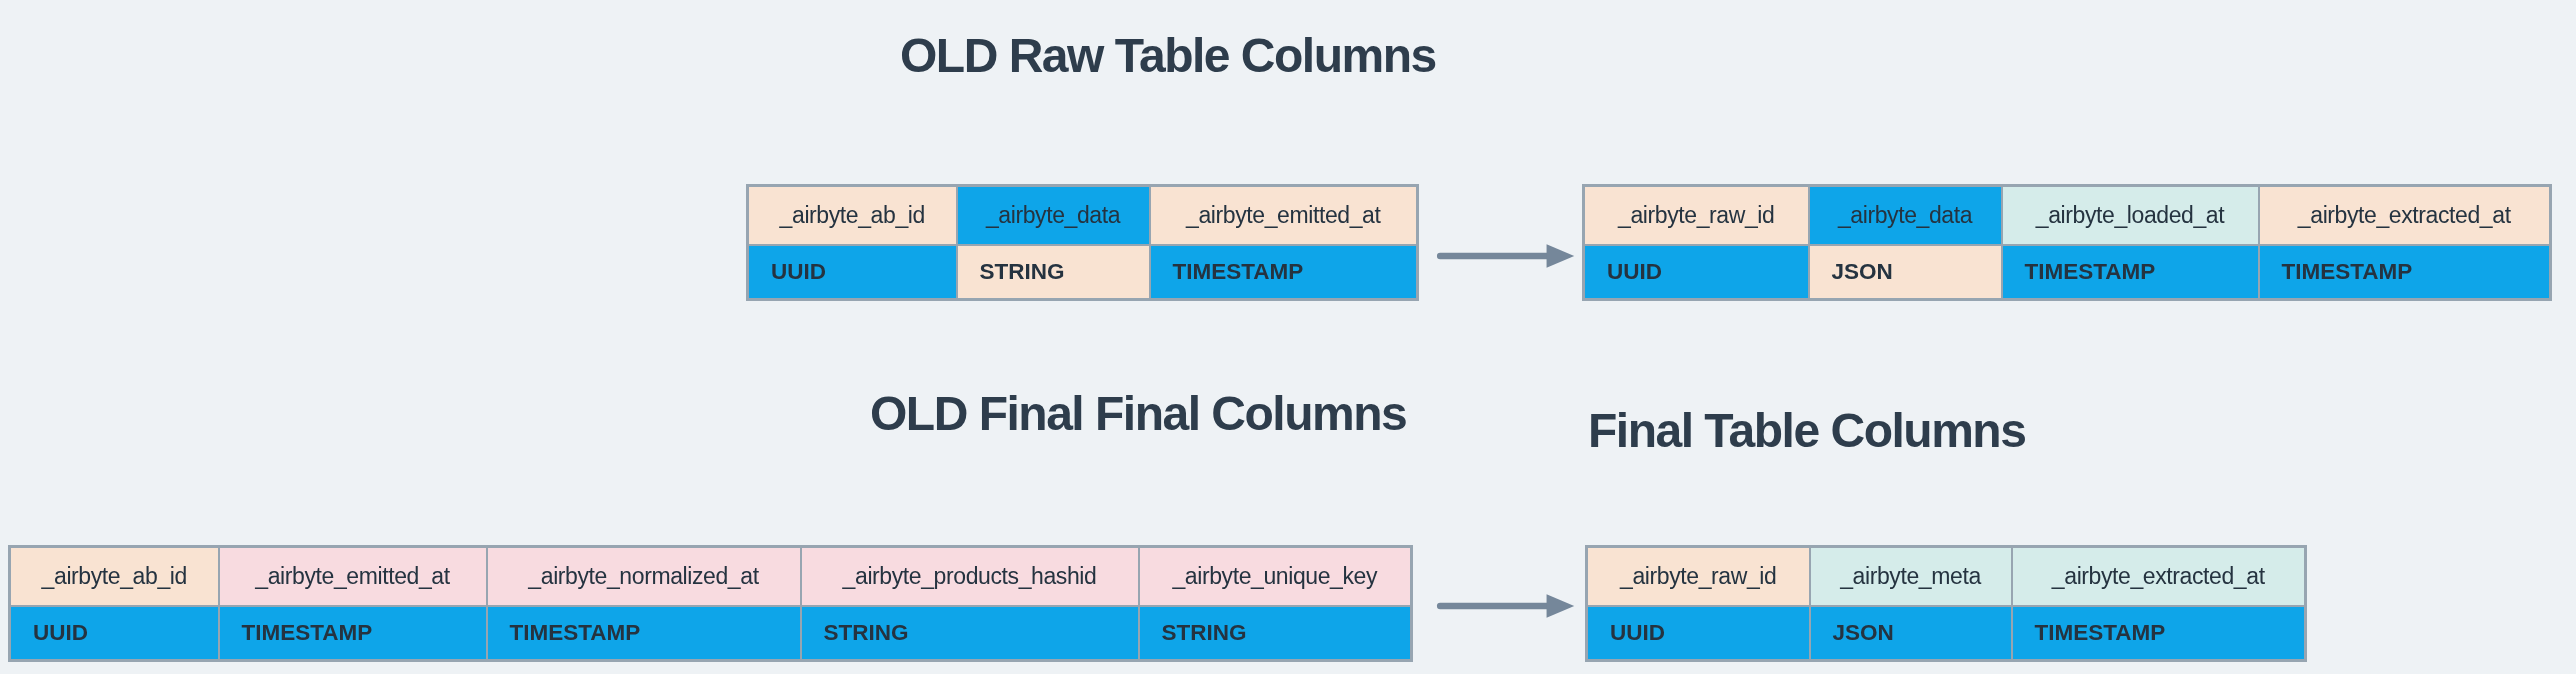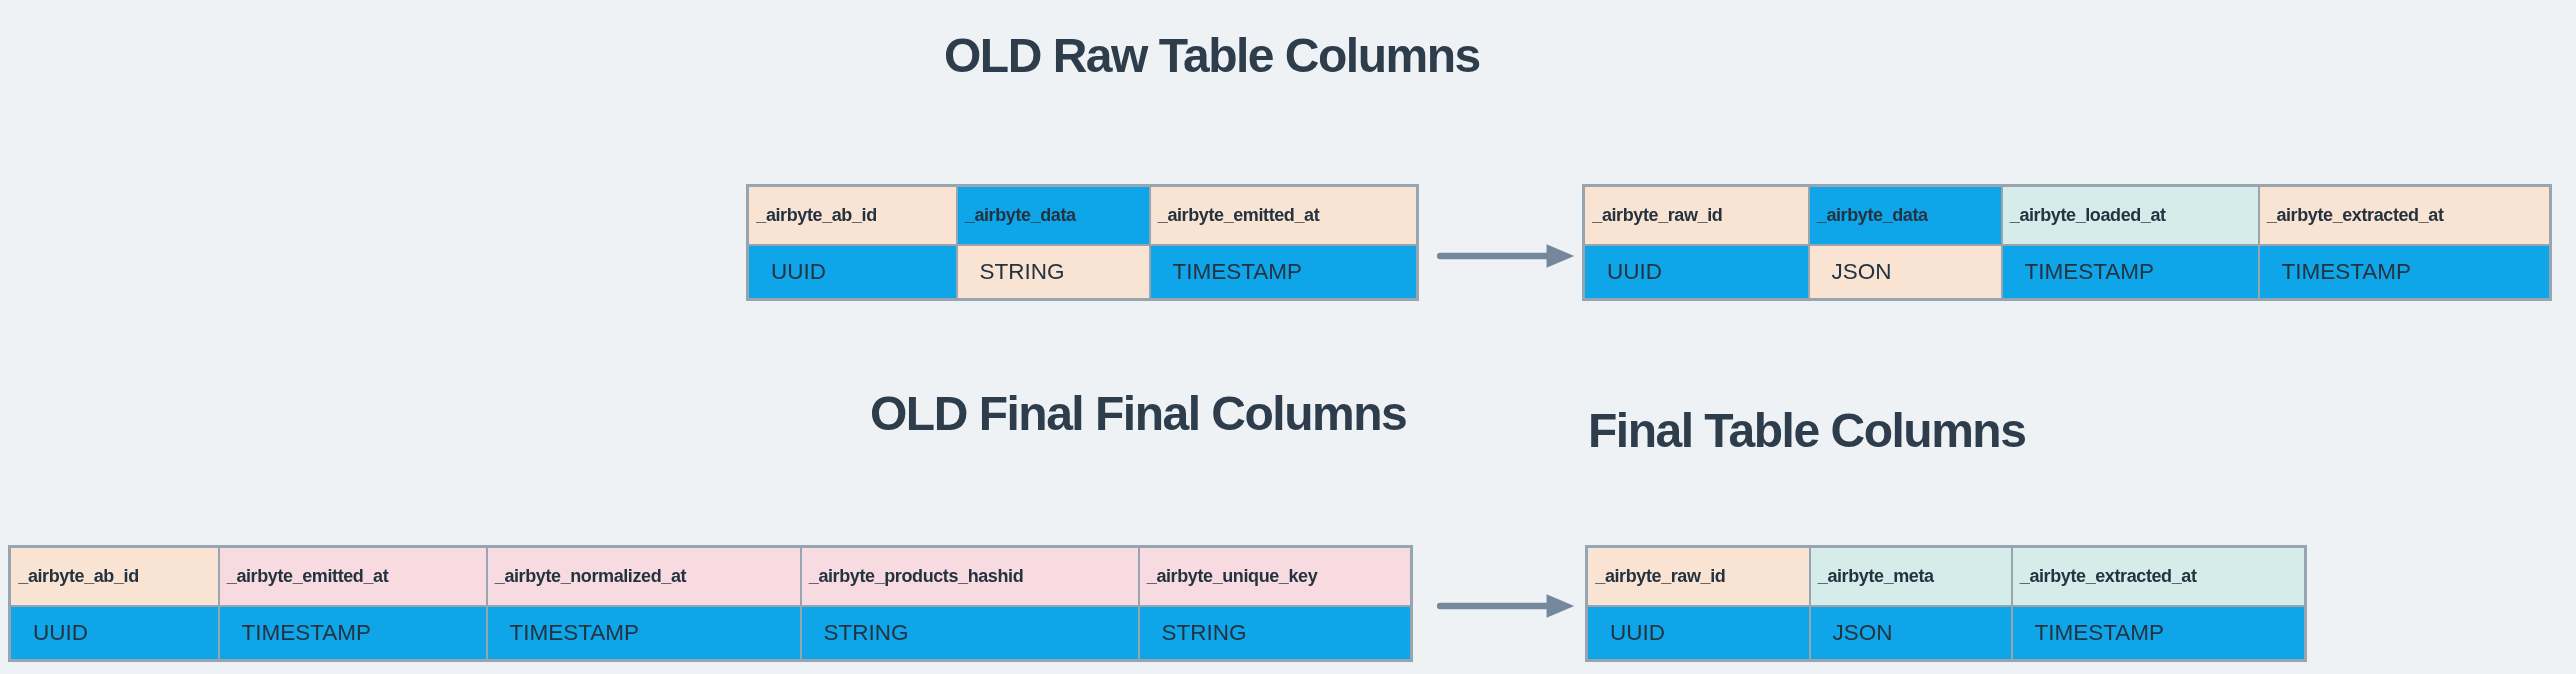--- a/index.html
+++ b/index.html
@@ -32,47 +32,47 @@
     background: #ffffff;
   }
   table.cols-table th, table.cols-table td {
     border: 2.9px solid var(--border, #97a5b1);
     color: var(--cell_text, #253340);
     white-space: nowrap;
     overflow: hidden;
   }
   table.cols-table th {
     height: 57px;
-    font-size: 18px;
-    font-weight: 700;
+    font-size: 23px;
+    font-weight: 400;
     letter-spacing: -0.4px;
-    text-align: left;
+    text-align: center;
     padding: 0 7.3px;
   }
   table.cols-table td {
     height: 52px;
     font-size: 22.5px;
-    font-weight: 400;
+    font-weight: 700;
     text-align: left;
     padding: 0 7.3px 0 22px;
   }
   .hl-white { background: #0ea5e9; }
   .hl-peach { background: var(--peach, #f9e3d2); }
   .hl-pink  { background: var(--pink,  #f8dbe0); }
   .hl-teal  { background: var(--teal,  #d5ecea); }
   svg.arrow { position: absolute; }
   svg.arrow line    { stroke: var(--arrow, #75879a); }
   svg.arrow polygon { fill:   var(--arrow, #75879a); }
 </style>
 </head>
 <body>
 
 <div class="canvas">
 
-  <h2 class="diagram-title" style="left:944px; top:32px;">OLD Raw Table Columns</h2>
+  <h2 class="diagram-title" style="left:900px; top:32px;">OLD Raw Table Columns</h2>
   <h2 class="diagram-title" style="left:870px; top:390px;">OLD Final Final Columns</h2>
   <h2 class="diagram-title" style="left:1588px; top:407px;">Final Table Columns</h2>
 
   <table class="cols-table" style="left:746px; top:184px;">
     <colgroup>
         <col style="width:209px">
         <col style="width:193px">
         <col style="width:268px">
       </colgroup>
     <tbody>

